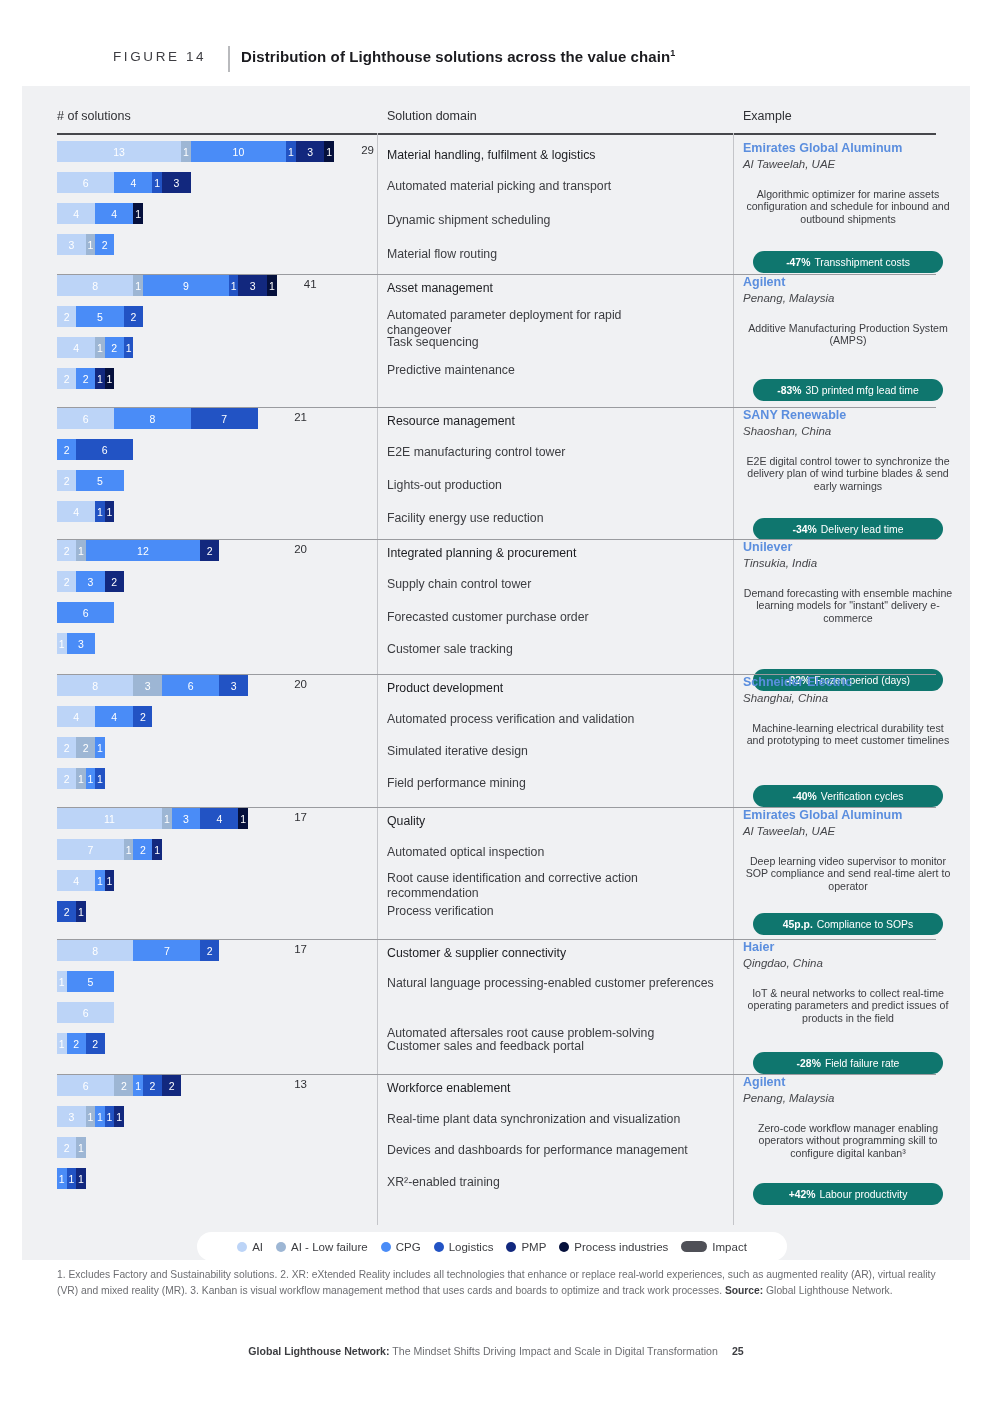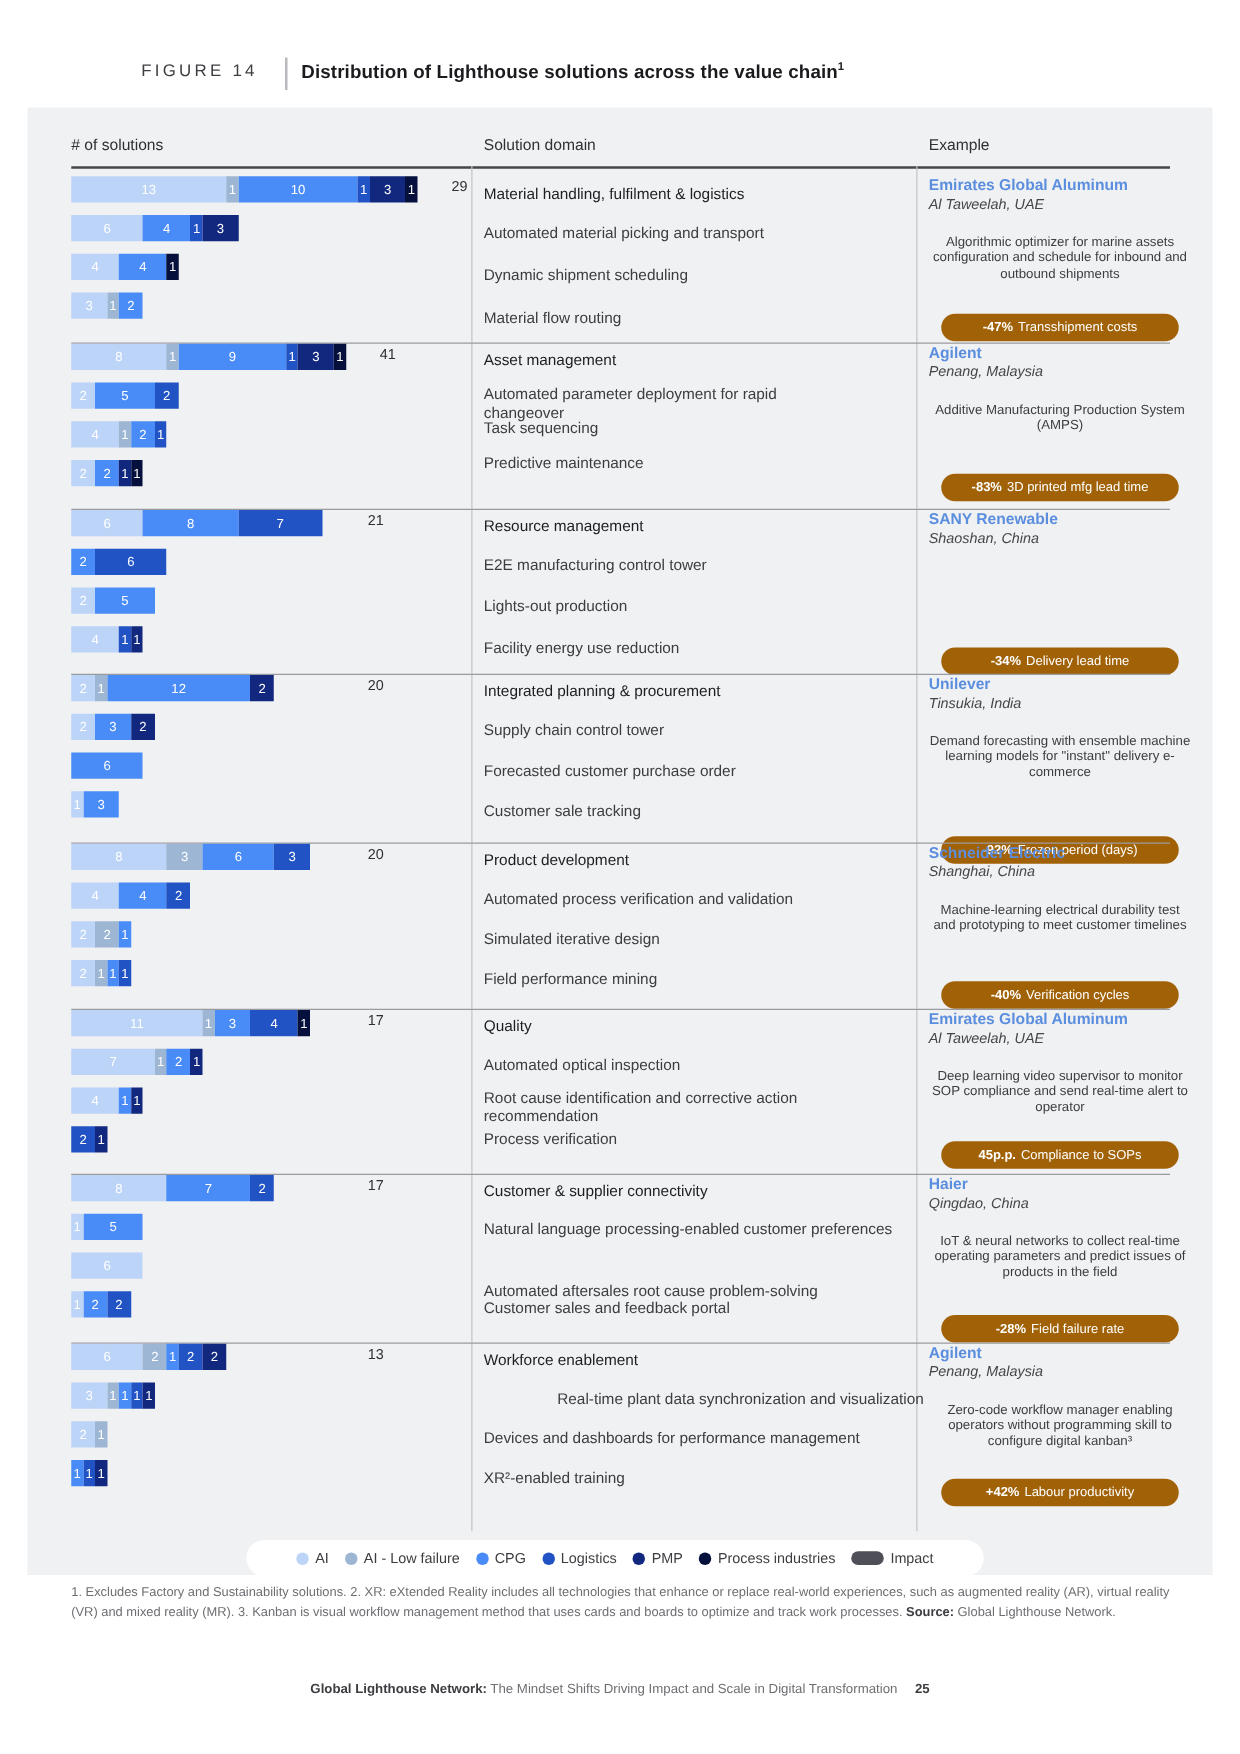--- a/index.html
+++ b/index.html
@@ -60,21 +60,21 @@
   .dom{font-size:12.3px;color:#3c3d41;line-height:14.5px;position:absolute;}
   .dom.head{font-weight:normal;color:#1d1e22;}
 
   
   .example{position:absolute;left:686px;top:0;width:210px;}
   .ex-name{font-size:12.5px;color:#5b8ede;font-weight:bold;line-height:15px;}
   .ex-loc{font-size:11.5px;color:#45464a;font-style:italic;line-height:15px;margin-top:1px;}
   .ex-desc{font-size:10.6px;color:#3c3d41;line-height:12.4px;margin-top:16px;text-align:center;}
   .pill{
     position:absolute;left:10px;width:190px;height:22px;border-radius:11px;
-    background:#a16207;display:flex;align-items:center;justify-content:center;
+    background:#0f766e;display:flex;align-items:center;justify-content:center;
     font-size:10.4px;color:#ffffff;
   }
   .pill b{font-weight:bold;margin-right:4px;}
 
   
   .legend{
     position:absolute;left:197px;top:1232px;width:590px;height:29px;
     border-radius:15px;background:#ffffff;
     display:flex;align-items:center;justify-content:center;gap:13px;
     font-size:11.5px;color:#3c3d41;
@@ -256,20 +256,21 @@
         </div>
         <div class="domains">
           <div class="dom head" style="top: 6px; width: 352px;">Resource management</div>
           <div class="dom" style="top: 37px; width: 352px;">E2E manufacturing control tower</div>
           <div class="dom" style="top: 70px; width: 352px;">Lights-out production</div>
           <div class="dom" style="top: 103px; width: 352px;">Facility energy use reduction</div>
         </div>
         <div class="example">
           <div class="ex-name">SANY Renewable</div>
           <div class="ex-loc">Shaoshan, China</div>
+          <div class="ex-desc">E2E digital control tower to synchronize the delivery plan of wind turbine blades &amp; send early warnings</div>
           <div class="pill" style="top: 110px;">
             <b>-34%</b>
             <span>Delivery lead time</span>
           </div>
         </div>
         <div class="sec-rule" style="top: 131px;"></div>
       </div>
       <div class="section" style="top: 540px; height: 134px;">
         <div class="bars">
           <div class="barrow">
@@ -495,21 +496,21 @@
           <div class="barrow">
             <div class="bar">
               <div class="seg" style="width: 9.55px; background: rgb(74, 140, 247);">1</div>
               <div class="seg" style="width: 9.55px; background: rgb(34, 83, 196);">1</div>
               <div class="seg" style="width: 9.55px; background: rgb(18, 40, 126);">1</div>
             </div>
           </div>
         </div>
         <div class="domains">
           <div class="dom head" style="top: 6px; width: 352px;">Workforce enablement</div>
-          <div class="dom" style="top: 37px; width: 352px; text-align: right;">Real-time plant data synchronization and visualization</div>
+          <div class="dom" style="top: 37px; width: 352px;">Real-time plant data synchronization and visualization</div>
           <div class="dom" style="top: 68px; width: 352px;">Devices and dashboards for performance management</div>
           <div class="dom" style="top: 100px; width: 352px;">XR²-enabled training</div>
         </div>
         <div class="example">
           <div class="ex-name">Agilent</div>
           <div class="ex-loc">Penang, Malaysia</div>
           <div class="ex-desc">Zero-code workflow manager enabling operators without programming skill to configure digital kanban³</div>
           <div class="pill" style="top: 108px;">
             <b>+42%</b>
             <span>Labour productivity</span>

